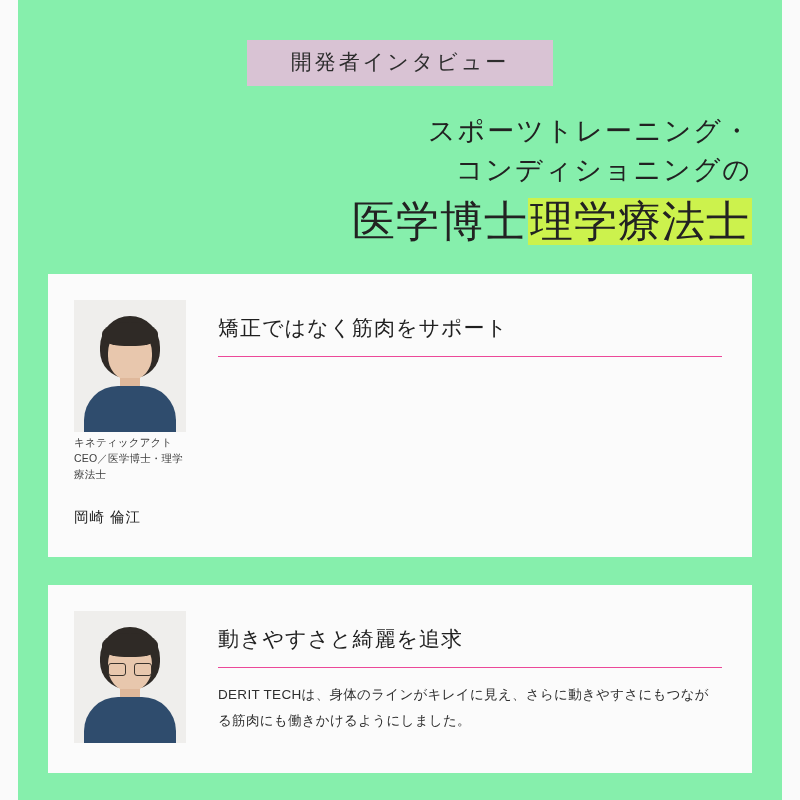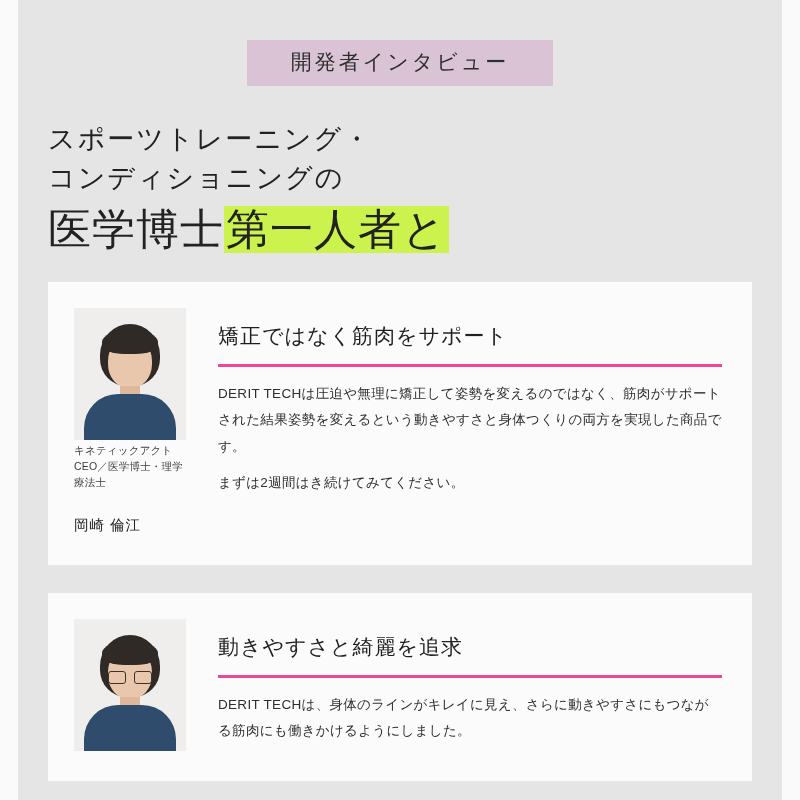--- a/index.html
+++ b/index.html
@@ -11,21 +11,21 @@
     height: 800px;
     background: #ffffff;
     font-family: "Liberation Sans", sans-serif;
     color: #2b2b2b;
     overflow: hidden;
   }
   .page {
     position: relative;
     width: 800px;
     height: 800px;
-    background: #e5e5e5;
+    background: #86efac;
     box-sizing: border-box;
   }
   
   .gutter-left, .gutter-right {
     position: absolute;
     top: 0;
     width: 18px;
     height: 800px;
     background: #fafafa;
   }
@@ -53,22 +53,22 @@
     color: #2d2d2d;
     font-size: 21px;
     letter-spacing: 3px;
     line-height: 1;
     padding: 12px 44px 13px;
     font-family: "Liberation Serif", serif;
     white-space: nowrap;
   }
 
   .headline {
-    text-align: left;
-    margin-top: 34px;
+    text-align: right;
+    margin-top: 26px;
     font-family: "Liberation Serif", serif;
     color: #222;
   }
   .headline .line1,
   .headline .line2 {
     font-size: 27px;
     letter-spacing: 2px;
     line-height: 1.45;
   }
   .headline .line3 {
@@ -181,21 +181,21 @@
   .card-right {
     flex: 1 1 auto;
     padding-top: 14px;
   }
   .card-title {
     font-size: 21px;
     letter-spacing: 1px;
     color: #1f1f1f;
     font-family: "Liberation Serif", serif;
     padding-bottom: 14px;
-    border-bottom: 3px solid #ec4899;
+    border-bottom: 1px solid #ec4899;
   }
   .card-body {
     margin-top: 14px;
     font-size: 13.5px;
     line-height: 1.95;
     color: #2e2e2e;
     letter-spacing: 0.3px;
   }
   .card-body p { margin: 0; }
   .card-body p + p { margin-top: 10px; }
@@ -209,42 +209,38 @@
 
   <div class="content">
 
     <div class="header-band-wrap">
       <div class="header-band">開発者インタビュー</div>
     </div>
 
     <div class="headline">
       <div class="line1">スポーツトレーニング・</div>
       <div class="line2">コンディショニングの</div>
-      <div class="line3"><span>医学博士</span><span class="hl-mark">第一人者と</span></div>
+      <div class="line3"><span>医学博士</span><span class="hl-mark">理学療法士</span></div>
     </div>
 
     <div class="card">
       <div class="card-left">
         <div class="portrait">
           <div class="p-bg"></div>
           <div class="p-hair"></div>
           <div class="p-face"></div>
           <div class="p-hair-front"></div>
           <div class="p-neck"></div>
           <div class="p-body"></div>
         </div>
         <div class="caption">キネティックアクトCEO／医学博士・理学療法士</div>
         <div class="person-name">岡崎 倫江</div>
       </div>
       <div class="card-right">
         <div class="card-title">矯正ではなく筋肉をサポート</div>
-        <div class="card-body">
-          <p>DERIT TECHは圧迫や無理に矯正して姿勢を変えるのではなく、筋肉がサポートされた結果姿勢を変えるという動きやすさと身体つくりの両方を実現した商品です。</p>
-          <p>まずは2週間はき続けてみてください。</p>
-        </div>
       </div>
     </div>
 
     <div class="card">
       <div class="card-left">
         <div class="portrait">
           <div class="p-bg"></div>
           <div class="p-hair"></div>
           <div class="p-face"></div>
           <div class="p-hair-front"></div>

